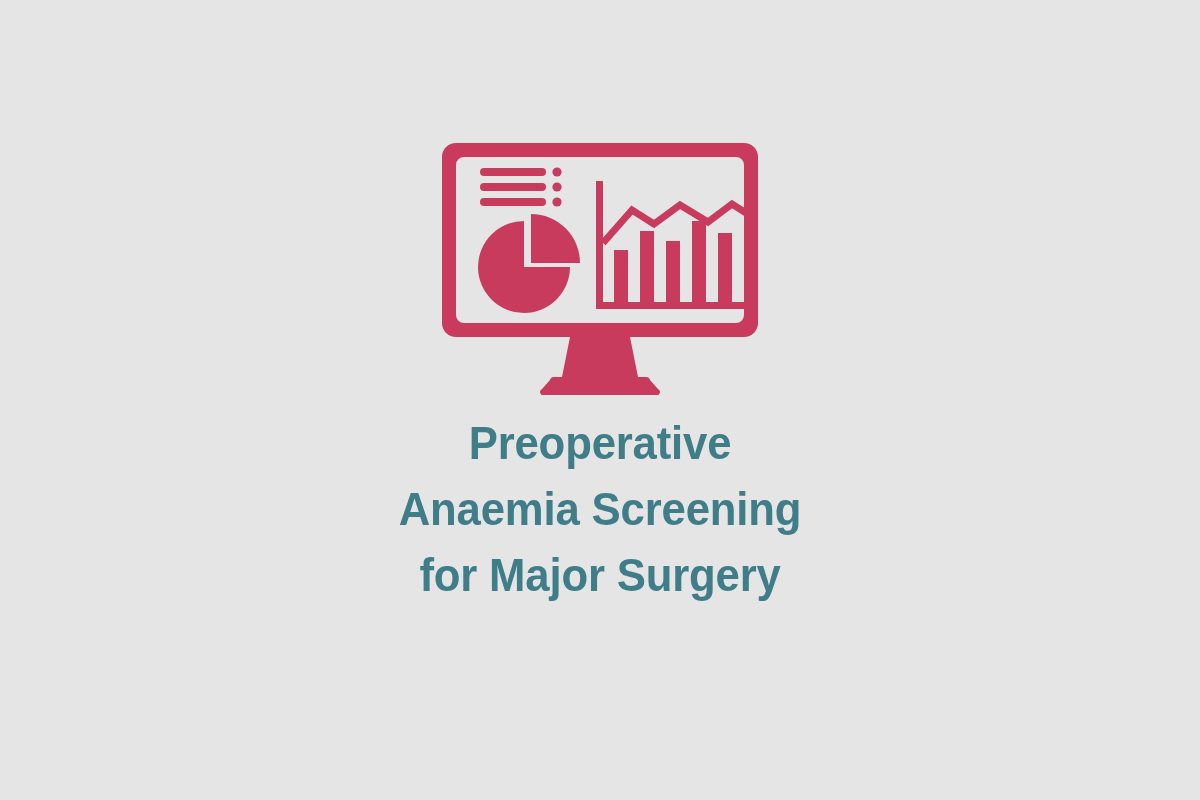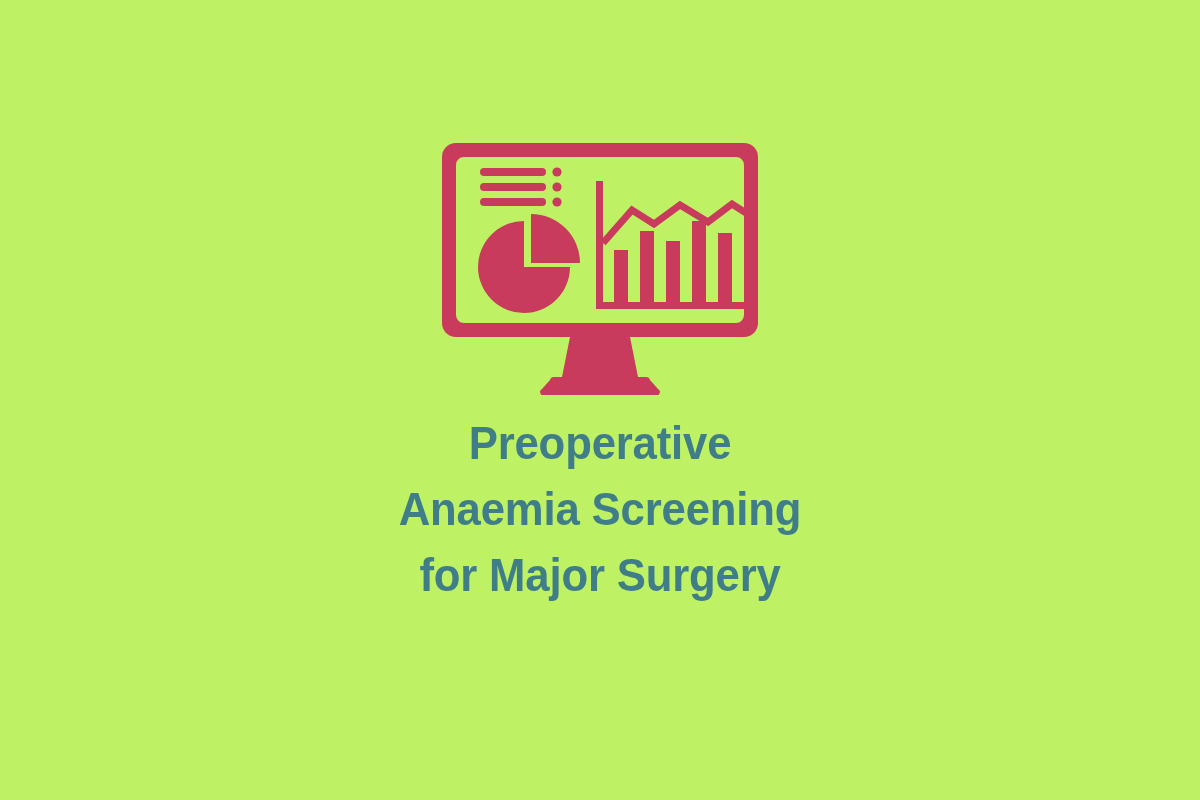--- a/index.html
+++ b/index.html
@@ -14,21 +14,21 @@
     overflow: hidden;
   }
   .card {
     position: relative;
     width: 1200px;
     height: 800px;
     display: flex;
     flex-direction: column;
     align-items: center;
     justify-content: flex-start;
-    background: #bef264;
+    background: #e5e5e5;
   }
   .icon-wrap {
     position: absolute;
     left: 442px;
     top: 143px;
     width: 316px;
     height: 252px;
   }
   .icon-wrap svg {
     display: block;

